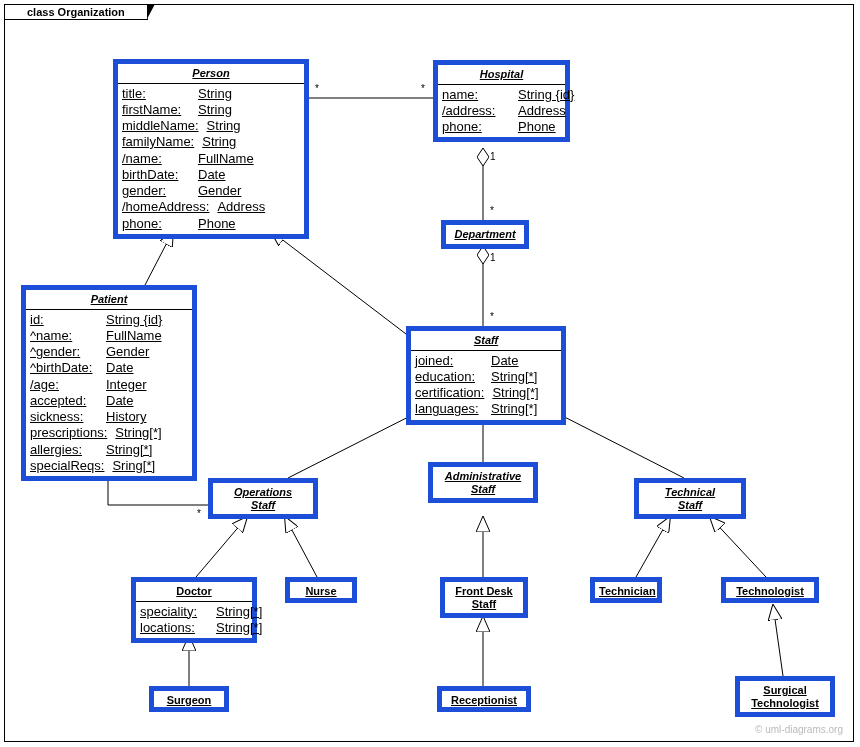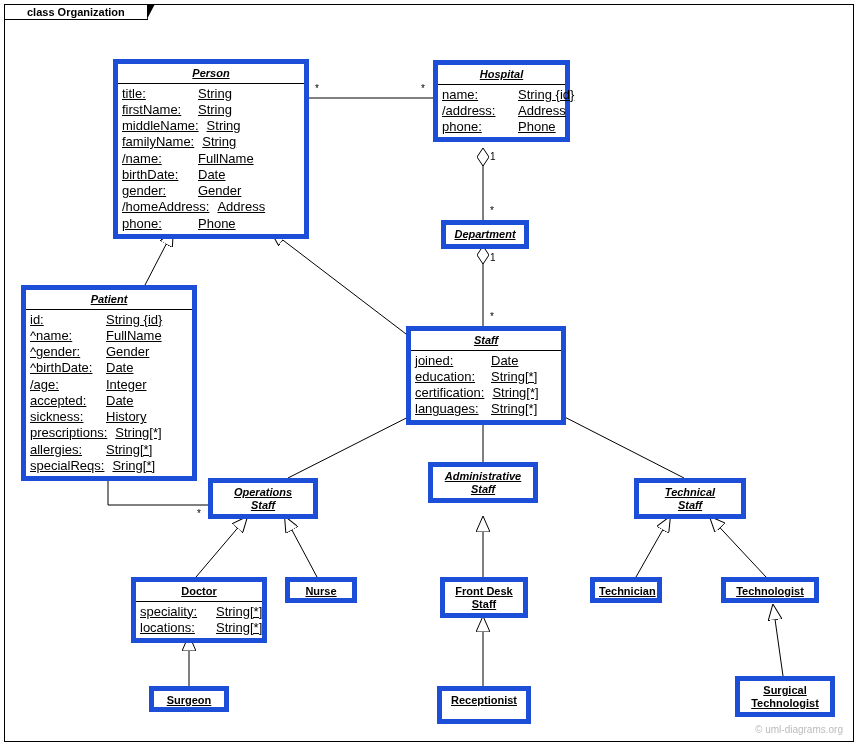--- a/index.html
+++ b/index.html
@@ -297,21 +297,21 @@
   <div class="cls" style="left:423px;top:457px;width:110px">
     <div class="cls-title" style="border-bottom:none">Administrative
 Staff</div>
   </div>
 
   <div class="cls" style="left:629px;top:473px;width:112px">
     <div class="cls-title" style="border-bottom:none">Technical
 Staff</div>
   </div>
 
-  <div class="cls" style="left:126px;top:572px;width:136px">
+  <div class="cls" style="left:126px;top:572px;width:126px">
     <div class="cls-title no-italic">Doctor</div>
     <div class="cls-attrs">
         <div class="attr-row">
           <span class="attr-name">speciality:</span>
           <span class="attr-type">String[*]</span>
         </div>
         <div class="attr-row">
           <span class="attr-name">locations:</span>
           <span class="attr-type">String[*]</span>
         </div>
@@ -332,21 +332,21 @@
   </div>
 
   <div class="cls" style="left:716px;top:572px;width:98px;height:26px">
     <div class="cls-title no-italic" style="border-bottom:none">Technologist</div>
   </div>
 
   <div class="cls" style="left:144px;top:681px;width:80px;height:26px">
     <div class="cls-title no-italic" style="border-bottom:none">Surgeon</div>
   </div>
 
-  <div class="cls" style="left:432px;top:681px;width:94px;height:38px">
+  <div class="cls" style="left:432px;top:681px;width:94px;height:26px">
     <div class="cls-title no-italic" style="border-bottom:none">Receptionist</div>
   </div>
 
   <div class="cls" style="left:730px;top:671px;width:100px">
     <div class="cls-title no-italic" style="border-bottom:none">Surgical
 Technologist</div>
   </div>
 
   <div class="watermark">© uml-diagrams.org</div>
 </div>

